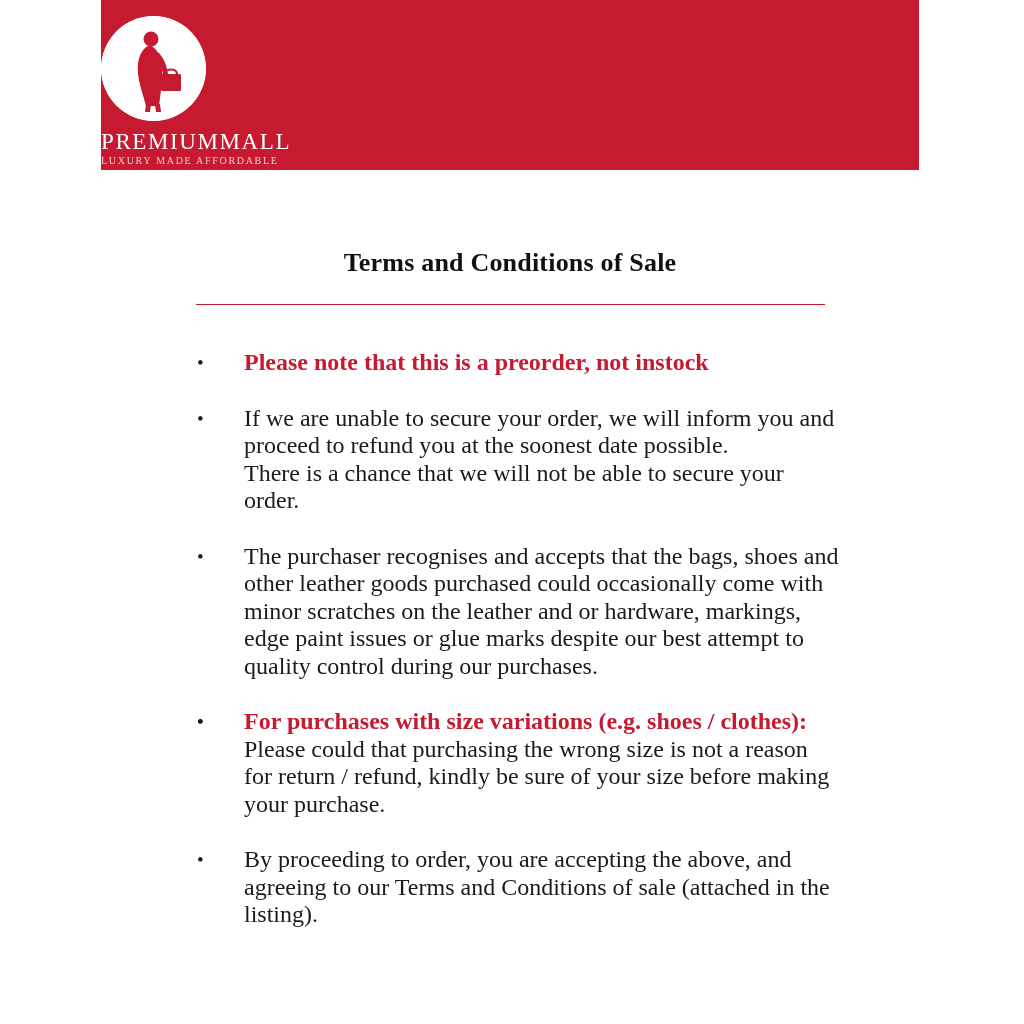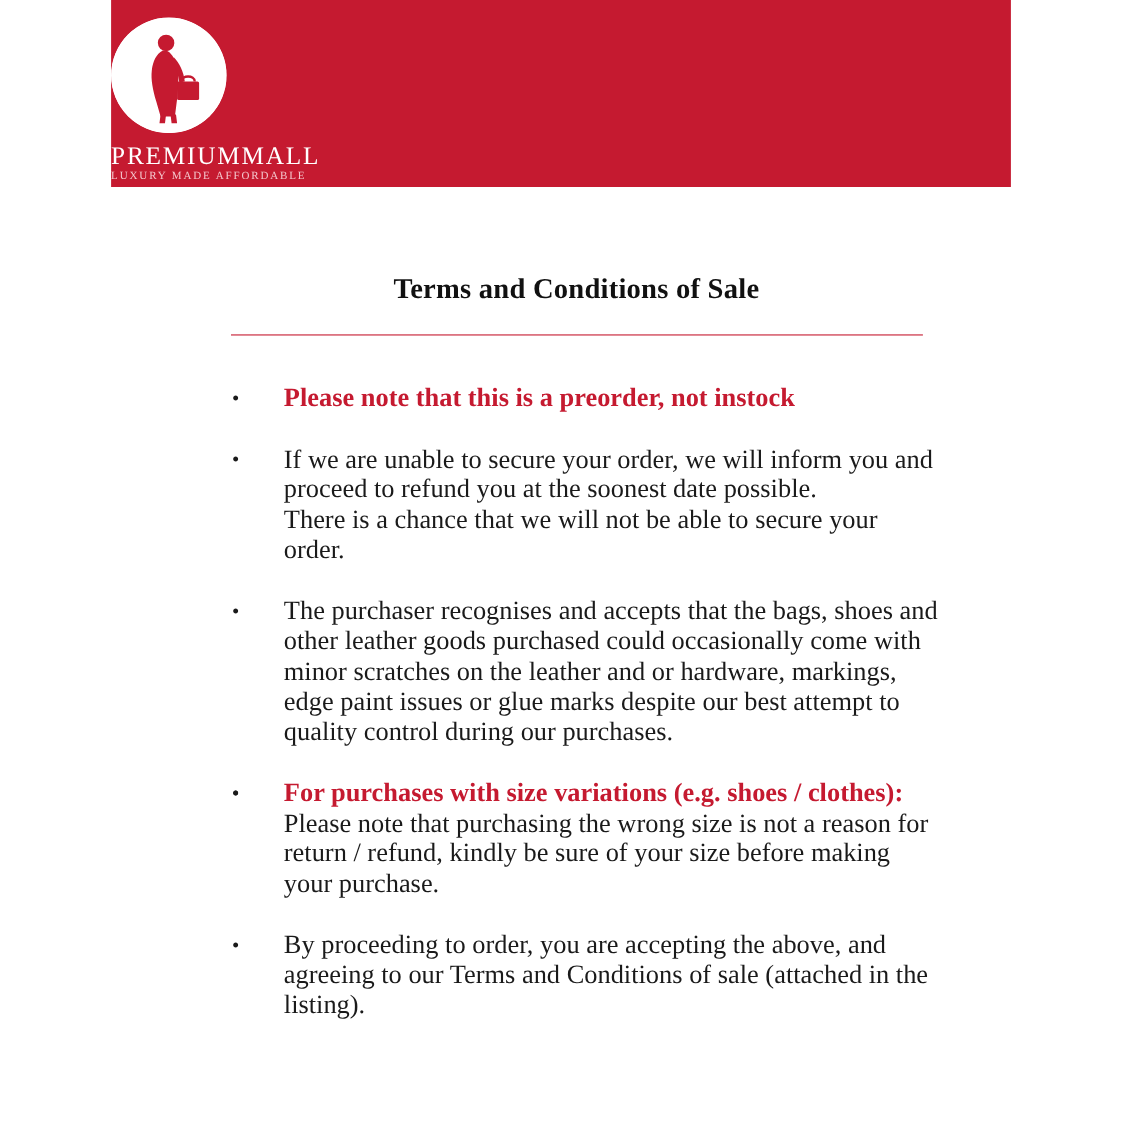--- a/index.html
+++ b/index.html
@@ -59,21 +59,21 @@
     color: #f4c7cd;
     font-family: "Liberation Serif", serif;
     font-size: 10px;
     letter-spacing: 1.7px;
     line-height: 1;
   }
 
   
   .doc {
     position: absolute;
-    left: 115px;
+    left: 101px;
     top: 170px;
     width: 818px;
   }
   .doc-title {
     text-align: center;
     font-family: "Liberation Serif", serif;
     font-weight: bold;
     font-size: 26px;
     color: #111111;
     margin-top: 78px;
@@ -174,21 +174,21 @@
         <div class="para">The purchaser recognises and accepts that the bags, shoes and other leather goods purchased could occasionally come with minor scratches on the leather and or hardware, markings, edge paint issues or glue marks despite our best attempt to quality control during our purchases.</div>
       </li>
 
       <li class="item">
         <span class="bullet">•</span>
       </li>
 
       <li class="item">
         <span class="bullet">•</span>
         <div class="para accent">For purchases with size variations (e.g. shoes / clothes):</div>
-        <div class="para sub">Please note that purchasing the wrong size is not a reason for return / refund, kindly be sure of your size before making your purchase.</div>
+        <div class="para sub">Please could that purchasing the wrong size is not a reason for return / refund, kindly be sure of your size before making your purchase.</div>
       </li>
 
       <li class="item">
         <span class="bullet">•</span>
         <div class="para">By proceeding to order, you are accepting the above, and agreeing to our Terms and Conditions of sale (attached in the listing).</div>
       </li>
 
     </ul>
   </div>
 

